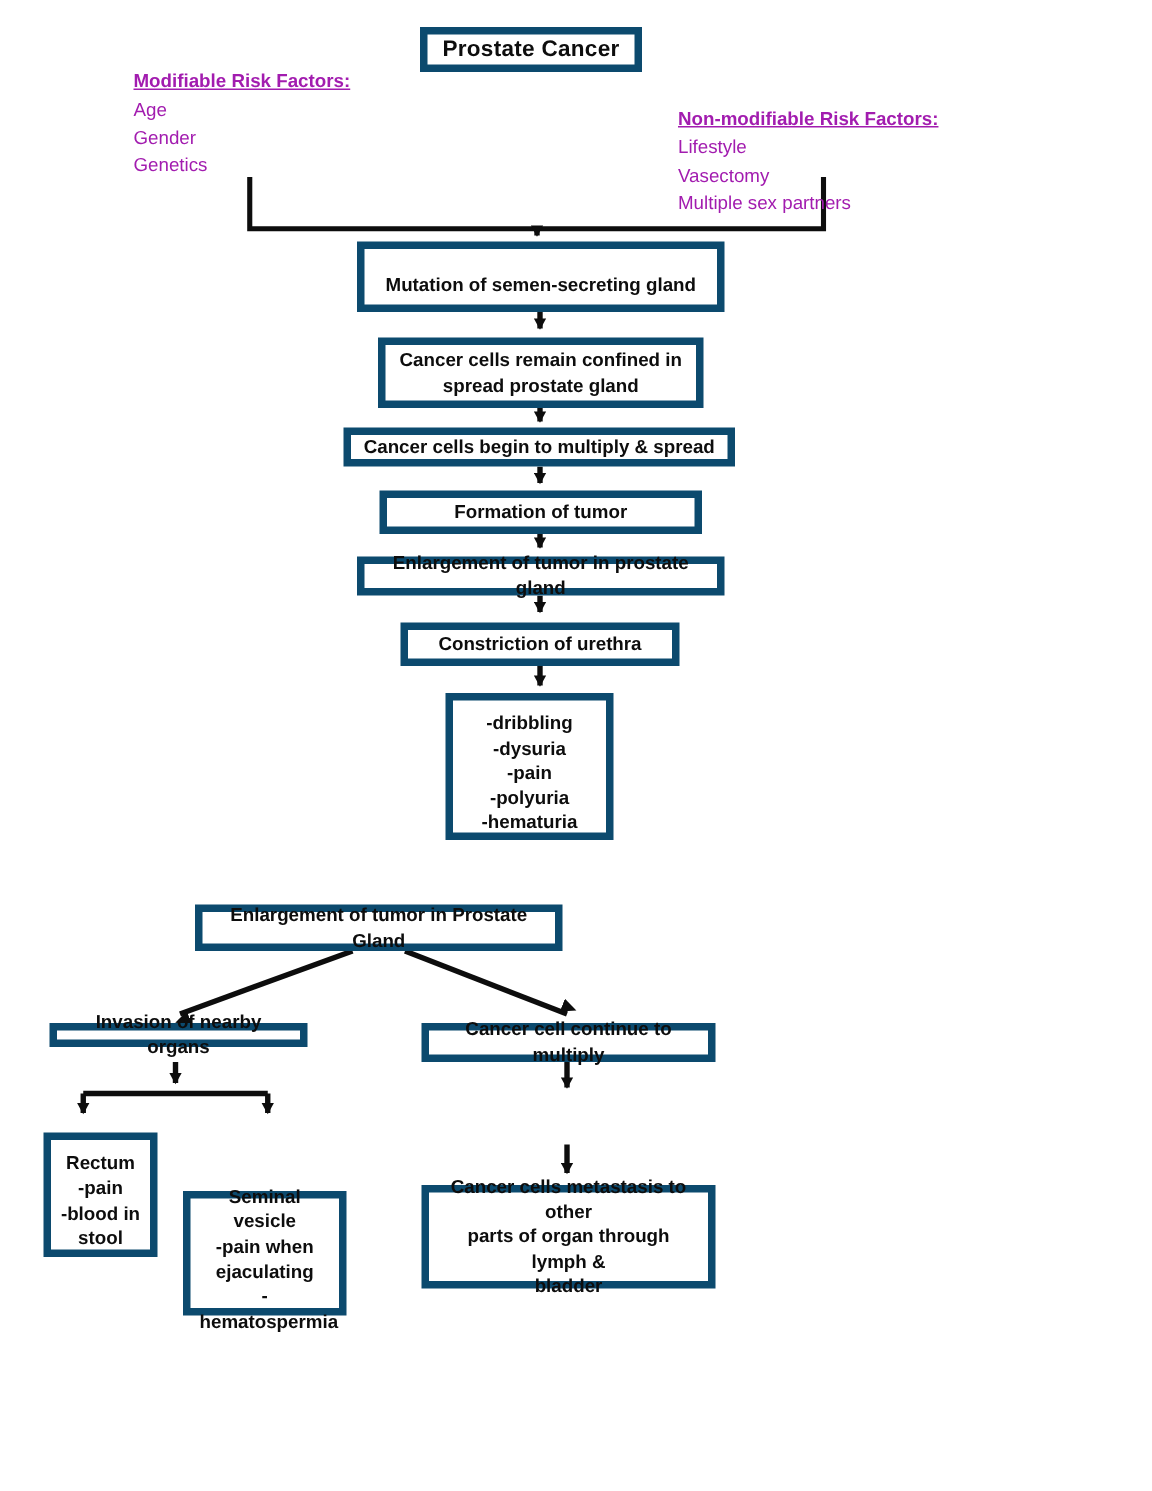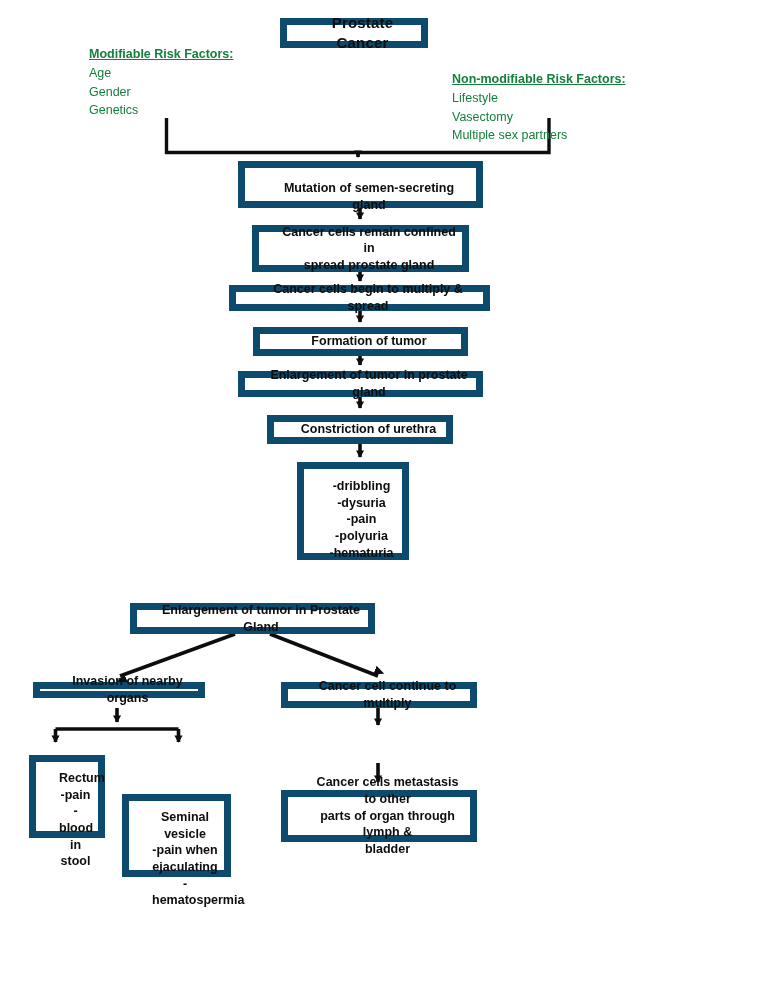--- a/index.html
+++ b/index.html
@@ -23,42 +23,41 @@
   .connectors {
     position: absolute;
     top: 0; left: 0;
     width: 768px;
     height: 994px;
     pointer-events: none;
   }
   .box {
     position: absolute;
     box-sizing: border-box;
-    border: 7px solid #0c4a6e;
+    border: 5px solid #0c4a6e;
     background: #ffffff;
     display: flex;
     justify-content: center;
     font-weight: bold;
     font-size: 12.5px;
     color: #0d0d0d;
     line-height: 1.33;
     text-align: center;
-    padding-left: 17px;
   }
   .box.v-center { align-items: center; }
-  .box.v-top { align-items: flex-start; }
+  .box.v-top { align-items: center; }
   .box .inner { width: 100%; padding: 0 6px; box-sizing: border-box; }
   .title-box {
     font-size: 15px;
     letter-spacing: .2px;
   }
   .risk-col {
     position: absolute;
     font-size: 12.5px;
-    color: #15803d;
+    color: #a21caf;
     line-height: 1.47;
   }
   .risk-head {
     font-weight: bold;
     text-decoration: underline;
     display: block;
     margin-bottom: 1px;
     white-space: nowrap;
   }
   .risk-item {
@@ -194,21 +193,21 @@
       <span class="sym-line">ejaculating</span>
       <span class="sym-line">-hematospermia</span>
     </span>
   </div>
 
   <div class="box v-center" style="left:281px; top:682px; width:196px; height:26px;">
     <span class="inner">Cancer cell continue to multiply</span>
   </div>
 
 
-  <div class="box v-center" style="left:281px; top:790px; width:196px; height:52px;">
+  <div class="box v-center" style="left:281px; top:790px; width:196px; height:69px;">
     <span class="inner">
       <span class="sym-line">Cancer cells metastasis to other</span>
       <span class="sym-line">parts of organ through lymph &amp;</span>
       <span class="sym-line">bladder</span>
     </span>
   </div>
 
 </div>
 
 </body></html>

